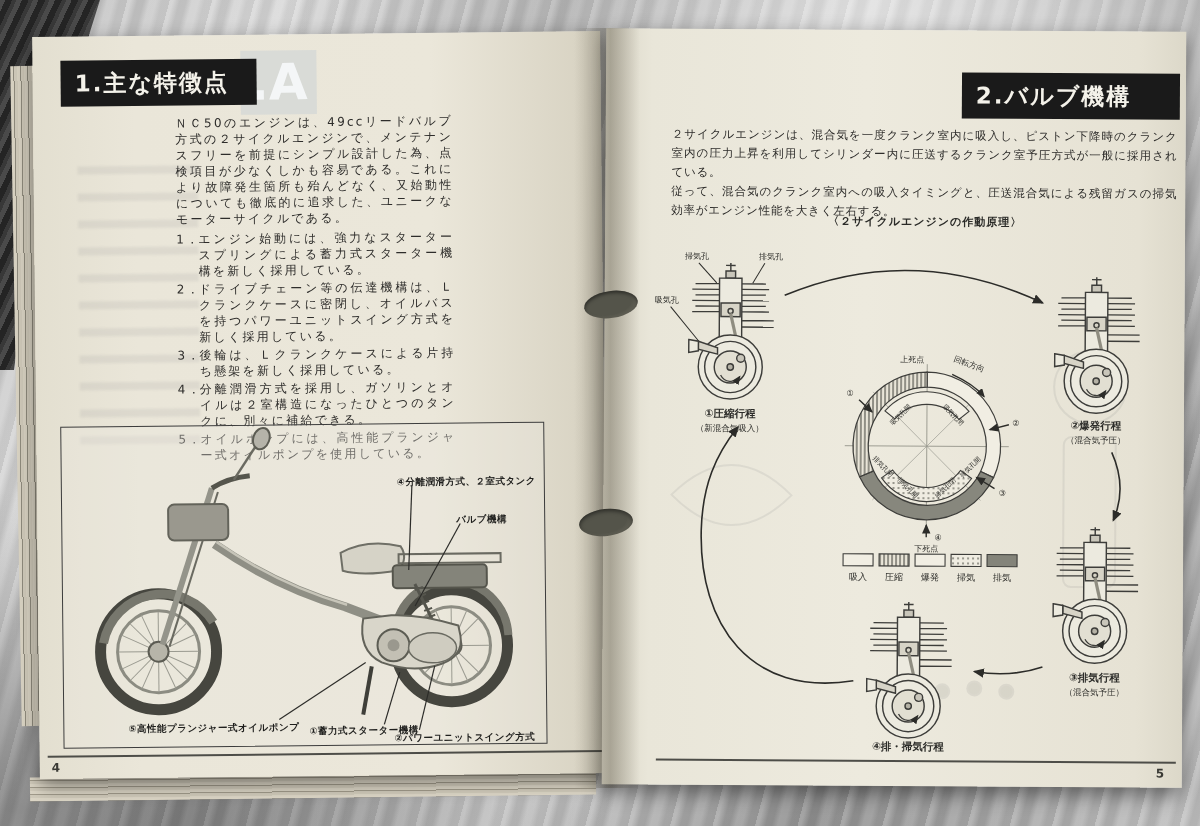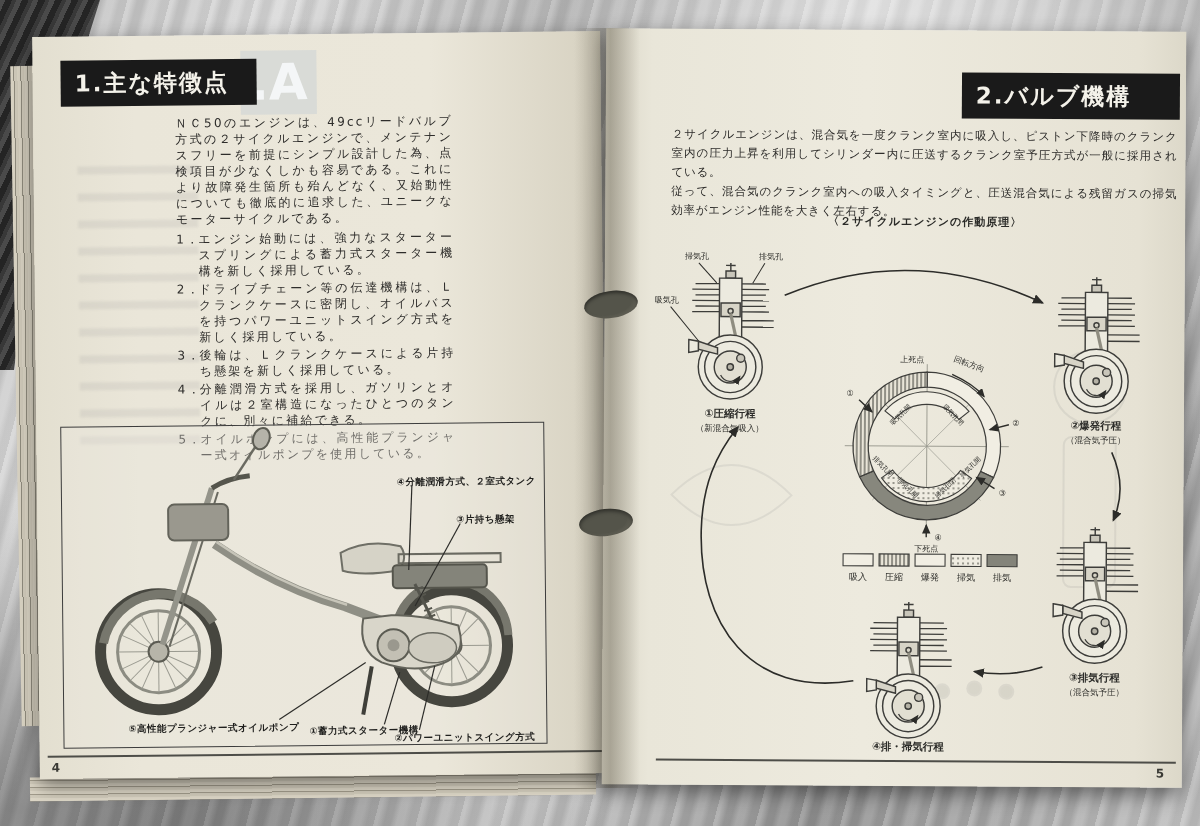--- a/index.html
+++ b/index.html
@@ -160,21 +160,21 @@
 
         <g stroke="#2c2c29" stroke-width="1.2">
           <line x1="350" y1="62" x2="346" y2="146"></line>
           <line x1="398" y1="100" x2="352" y2="182"></line>
           <line x1="215" y1="294" x2="302" y2="238"></line>
           <line x1="320" y1="300" x2="336" y2="248"></line>
           <line x1="355" y1="306" x2="371" y2="242"></line>
         </g>
       </svg>
       <div class="callout" style="left:335px;top:52px;">④分離潤滑方式、２室式タンク</div>
-      <div class="callout" style="left:394px;top:90px;">③片持ち懸架</div>
+      <div class="callout" style="left:394px;top:90px;">バルブ機構</div>
       <div class="callout" style="left:64px;top:296px;">⑤高性能プランジャー式オイルポンプ</div>
       <div class="callout" style="left:245px;top:300px;">①蓄力式スターター機構</div>
       <div class="callout" style="left:330px;top:308px;">②パワーユニットスイング方式</div>
     </div>
 
     <div class="rule" style="left:8px;top:719px;width:556px;"></div>
     <div class="pnum" style="left:12px;top:724px;">4</div>
   </div>
 
   <div id="rightpage" class="page">

